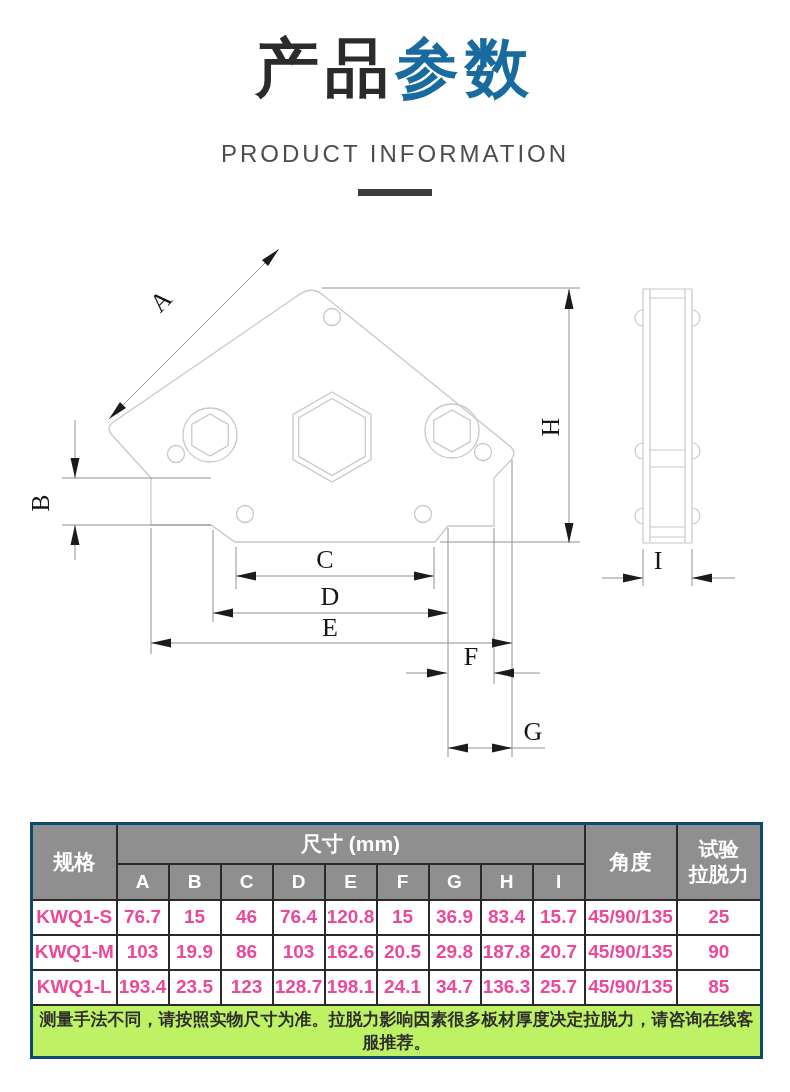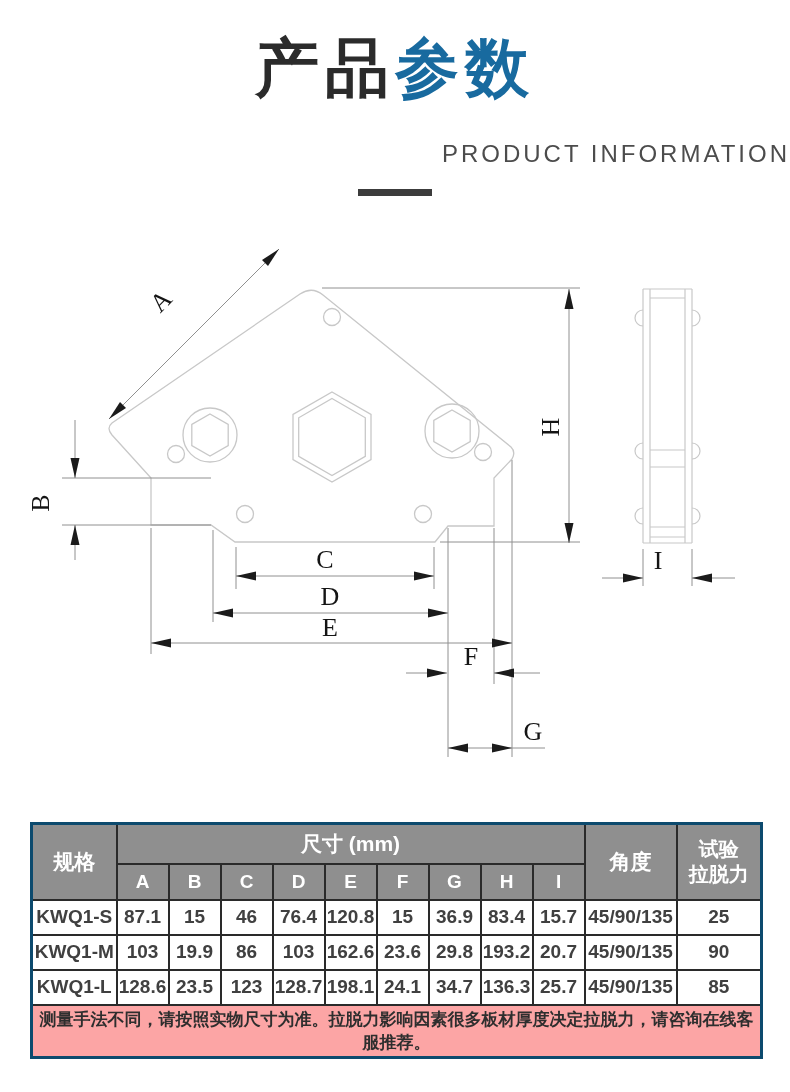--- a/index.html
+++ b/index.html
@@ -10,21 +10,21 @@
   }
   
   .title {
     position:absolute; top:30px; left:0; width:100%;
     text-align:center; font-size:64px; font-weight:700; letter-spacing:6px;
     color:#2b2b2b; line-height:1.2;
   }
   .title .blue { color:#186a9f; }
   .subtitle {
     position:absolute; top:140px; left:0; width:100%;
-    text-align:right; font-size:24px; color:#4c4c4c; letter-spacing:3px;
+    text-align:center; font-size:24px; color:#4c4c4c; letter-spacing:3px;
   }
   .divider {
     position:absolute; top:189px; left:358px; width:74px; height:7px;
     background:#3c3c3c;
   }
   
   .drawing { position:absolute; top:0; left:0; }
   .dim-label {
     font-family:"Liberation Serif", serif; font-size:26px; fill:#141414;
   }
@@ -33,22 +33,22 @@
     position:absolute; top:822px; left:30px; width:730px;
     border-collapse:collapse; table-layout:fixed;
     font-family:"Liberation Sans", sans-serif;
     border:3px solid #0c4a6e;
   }
   table.spec td, table.spec th { border:2px solid #2a2a2a; text-align:center; vertical-align:middle; }
   table.spec th { background:#8f8f8f; color:#ffffff; font-weight:700; }
   .h-main { font-size:21px; height:40px; }
   .h-sub  { font-size:19px; height:36px; }
   .h-two  { font-size:20px; line-height:1.25; }
-  td.data { font-size:19px; color:#404040; font-weight:600; height:35px; background:#fff; }
-  td.note-cell { font-size:17px; color:#2e2e2e; font-weight:700; height:28px; background:#fca5a5; padding:2px 6px; }
+  td.data { font-size:19px; color:#ec4899; font-weight:600; height:35px; background:#fff; }
+  td.note-cell { font-size:17px; color:#2e2e2e; font-weight:700; height:28px; background:#bef264; padding:2px 6px; }
 </style>
 </head>
 <body>
 
 <div class="page">
 
   <div class="title">
     <span>产品</span><span class="blue">参数</span>
   </div>
   <div class="subtitle">PRODUCT INFORMATION</div>
@@ -199,49 +199,49 @@
         <th class="h-sub">E</th>
         <th class="h-sub">F</th>
         <th class="h-sub">G</th>
         <th class="h-sub">H</th>
         <th class="h-sub">I</th>
       </tr>
     </thead>
     <tbody>
       <tr>
         <td class="data">KWQ1-S</td>
-        <td class="data">87.1</td>
+        <td class="data">76.7</td>
         <td class="data">15</td>
         <td class="data">46</td>
         <td class="data">76.4</td>
         <td class="data">120.8</td>
         <td class="data">15</td>
         <td class="data">36.9</td>
         <td class="data">83.4</td>
         <td class="data">15.7</td>
         <td class="data">45/90/135</td>
         <td class="data">25</td>
       </tr>
       <tr>
         <td class="data">KWQ1-M</td>
         <td class="data">103</td>
         <td class="data">19.9</td>
         <td class="data">86</td>
         <td class="data">103</td>
         <td class="data">162.6</td>
-        <td class="data">23.6</td>
+        <td class="data">20.5</td>
         <td class="data">29.8</td>
-        <td class="data">193.2</td>
+        <td class="data">187.8</td>
         <td class="data">20.7</td>
         <td class="data">45/90/135</td>
         <td class="data">90</td>
       </tr>
       <tr>
         <td class="data">KWQ1-L</td>
-        <td class="data">128.6</td>
+        <td class="data">193.4</td>
         <td class="data">23.5</td>
         <td class="data">123</td>
         <td class="data">128.7</td>
         <td class="data">198.1</td>
         <td class="data">24.1</td>
         <td class="data">34.7</td>
         <td class="data">136.3</td>
         <td class="data">25.7</td>
         <td class="data">45/90/135</td>
         <td class="data">85</td>

